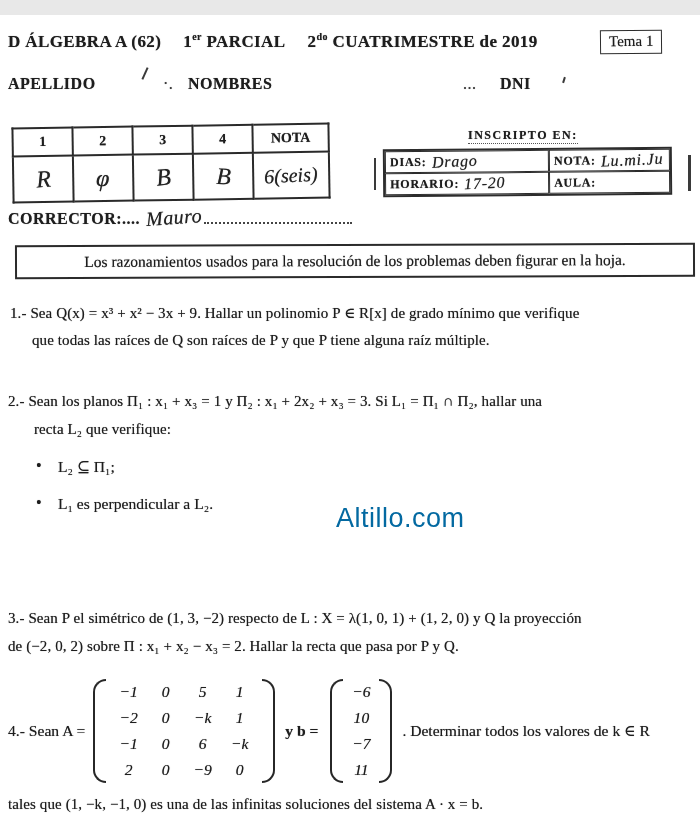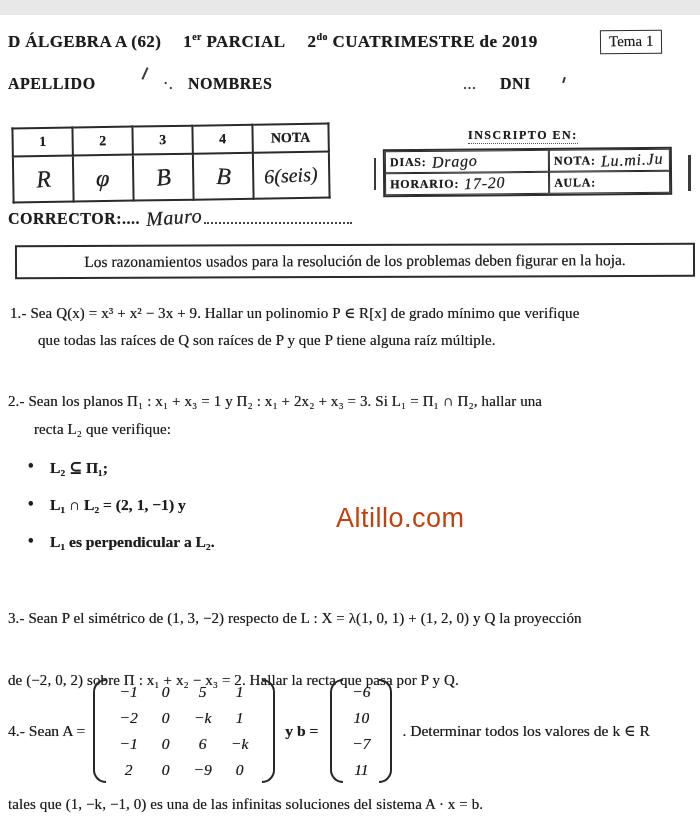--- a/index.html
+++ b/index.html
@@ -84,38 +84,38 @@
     top: 229px; left: 15px; width: 676px; height: 30px;
     border: 2px solid #2b2b2b;
     display: flex; align-items: center; justify-content: center;
     font-size: 15.5px;
     transform: rotate(-0.2deg);
   }
 
   
   .prob { font-size: 15px; letter-spacing: 0.1px; white-space: nowrap; }
   .p1l1 { top: 289px; left: 10px; }
-  .p1l2 { top: 317px; left: 38px; }
+  .p1l2 { top: 317px; left: 32px; }
   .p2l1 { top: 378px; left: 8px; }
   .p2l2 { top: 406px; left: 34px; }
   .p3l1 { top: 595px; left: 8px; }
-  .p3l2 { top: 657px; left: 8px; }
+  .p3l2 { top: 623px; left: 8px; }
   .lastline { top: 781px; left: 8px; }
 
   
-  .bullets { top: 443px; left: 28px; list-style: none; margin: 0; padding: 0; font-weight: bold; }
+  .bullets { top: 443px; left: 36px; list-style: none; margin: 0; padding: 0; }
   .bullets li { position: relative; padding-left: 22px; margin-bottom: 19px; font-size: 15.6px; }
   .bullets li::before { content: "•"; position: absolute; left: 0; top: -1px; font-size: 16px; }
 
   
   .watermark {
     top: 488px; left: 336px;
     font-family: "Liberation Sans", sans-serif;
     font-size: 27px;
-    color: #c2410c;
+    color: #0369a1;
     letter-spacing: 0.5px;
     text-align: right;
   }
 
   
   .p4-row { top: 662px; left: 8px; display: flex; align-items: center; font-size: 15.6px; white-space: nowrap; }
   .p4-prefix { margin-right: 8px; }
   .paren { width: 11px; align-self: stretch; margin: 2px 0; }
   .paren-left  { border: 2px solid #272727; border-right: none; border-radius: 14px 0 0 14px; }
   .paren-right { border: 2px solid #272727; border-left: none; border-radius: 0 14px 14px 0; }
@@ -195,21 +195,20 @@
     <span>Los razonamientos usados para la resolución de los problemas deben figurar en la hoja.</span>
   </div>
 
   <div class="abs prob p1l1 scan">1.- Sea Q(x) = x³ + x² − 3x + 9. Hallar un polinomio P ∈ R[x] de grado mínimo que verifique</div>
   <div class="abs prob p1l2 scan">que todas las raíces de Q son raíces de P y que P tiene alguna raíz múltiple.</div>
 
   <div class="abs prob p2l1 scan">2.- Sean los planos Π₁ : x₁ + x₃ = 1 y Π₂ : x₁ + 2x₂ + x₃ = 3. Si L₁ = Π₁ ∩ Π₂, hallar una</div>
   <div class="abs prob p2l2 scan">recta L₂ que verifique:</div>
   <ul class="abs bullets scan">
     <li>L₂ ⊆ Π₁;</li>
-    <li>L₁ ∩ L₂ = (2, 1, −1) y</li>
     <li>L₁ es perpendicular a L₂.</li>
   </ul>
 
   <div class="abs watermark">Altillo.com</div>
 
   <div class="abs prob p3l1 scan">3.- Sean P el simétrico de (1, 3, −2) respecto de L : X = λ(1, 0, 1) + (1, 2, 0) y Q la proyección</div>
   <div class="abs prob p3l2 scan">de (−2, 0, 2) sobre Π : x₁ + x₂ − x₃ = 2. Hallar la recta que pasa por P y Q.</div>
 
   <div class="abs p4-row scan">
     <span class="p4-prefix">4.- Sean  A  =</span>

